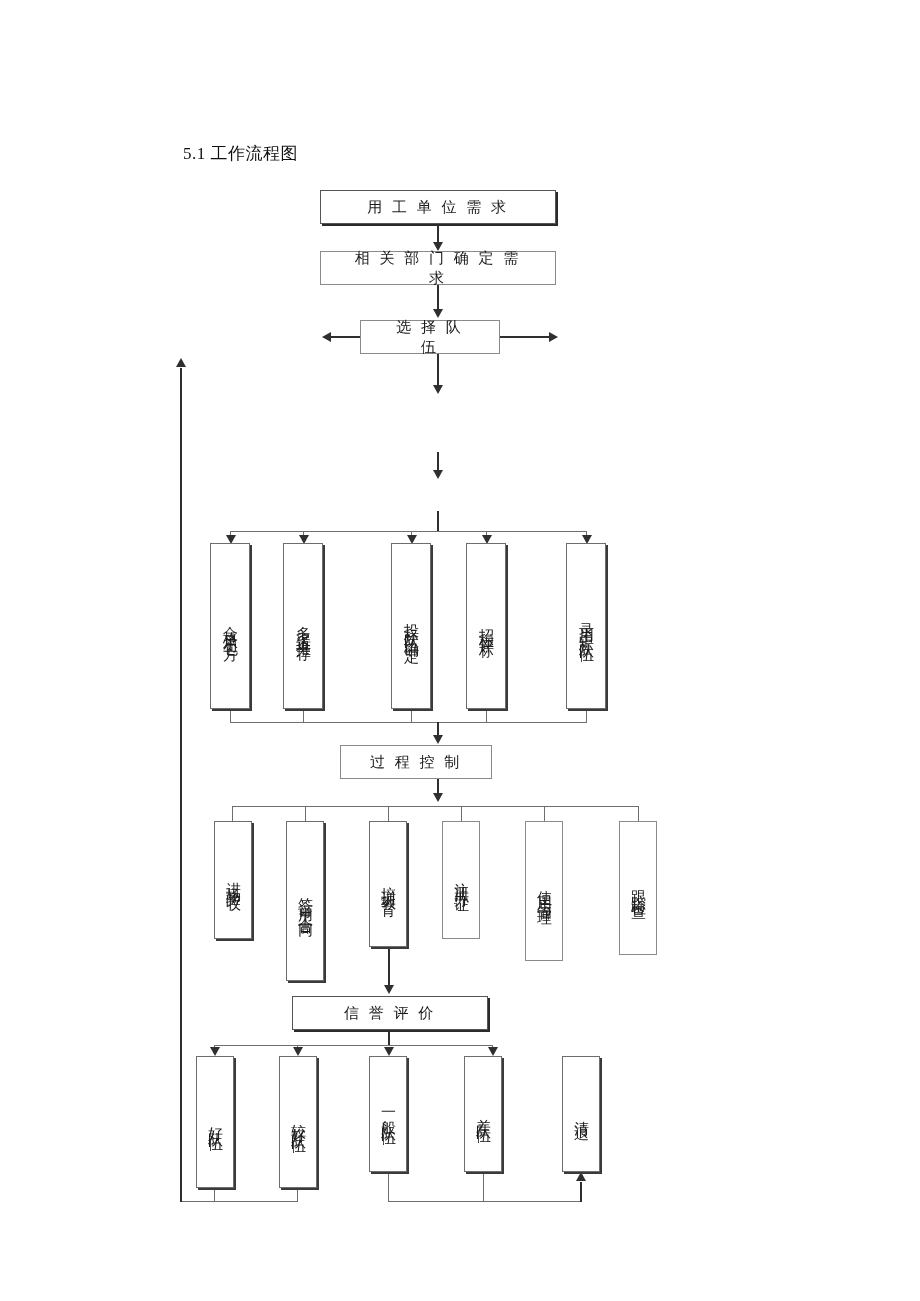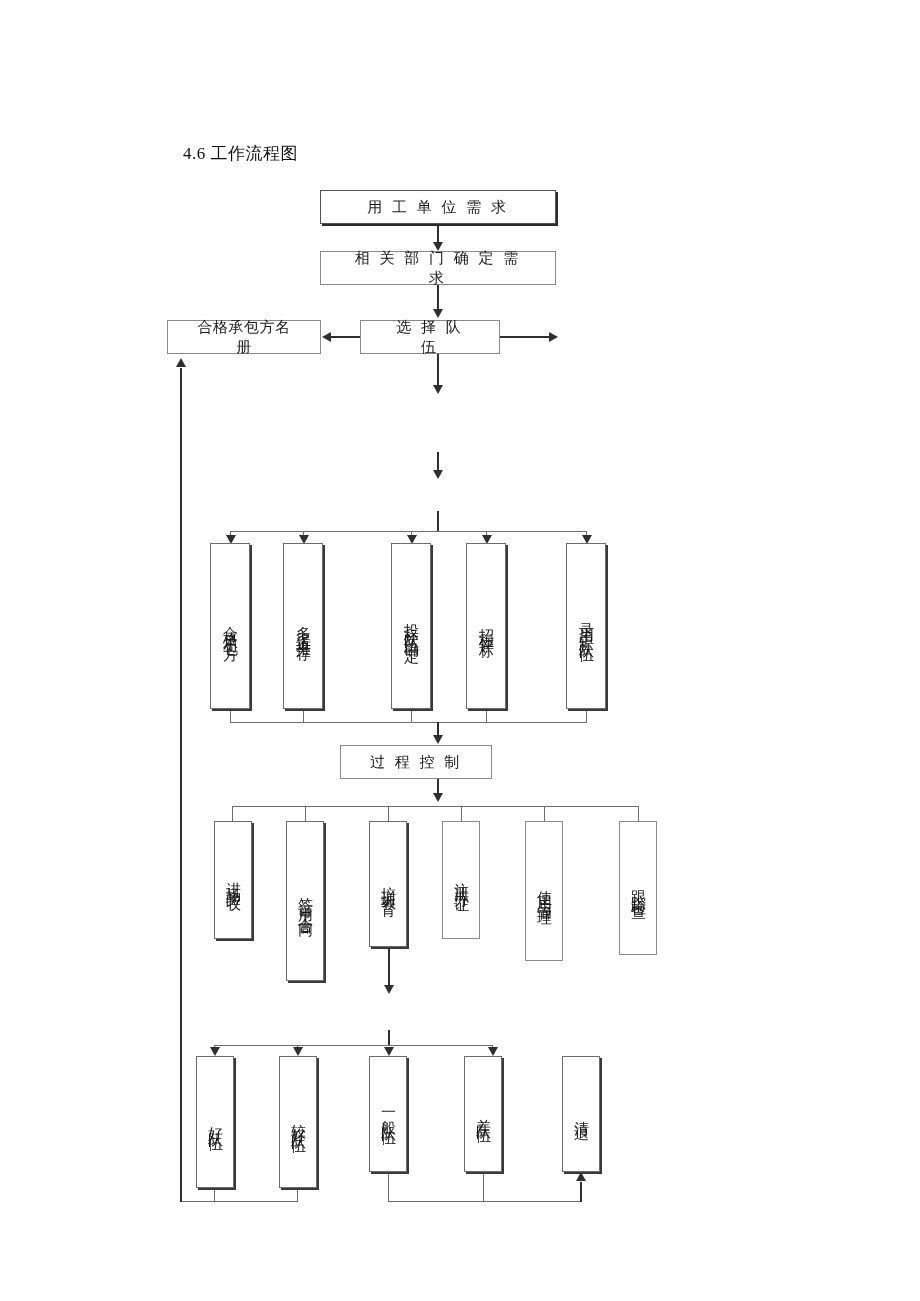--- a/index.html
+++ b/index.html
@@ -121,39 +121,36 @@
     border-top: 5px solid transparent;
     border-bottom: 5px solid transparent;
     border-left: 9px solid #2f2f2f;
   }
 </style>
 </head>
 <body>
 
 <div id="page">
 
-  <div class="section-title">4.6 工作流程图</div>
+  <div class="section-title">5.1 工作流程图</div>
 
   <div class="node h thick" style="left:320px; top:190px; width:236px; height:34px;">
     <span>用 工 单 位 需 求</span>
   </div>
 
   <div class="ln v bold" style="left:437px; top:224px; height:22px;"></div>
   <div class="arw down" style="left:433px; top:242px;"></div>
 
   <div class="node h" style="left:320px; top:251px; width:236px; height:34px;">
     <span>相 关 部 门 确 定 需 求</span>
   </div>
 
   <div class="ln v bold" style="left:437px; top:285px; height:28px;"></div>
   <div class="arw down" style="left:433px; top:309px;"></div>
 
-  <div class="node h tight" style="left:167px; top:320px; width:154px; height:34px;">
-    <span>合格承包方名册</span>
-  </div>
 
   <div class="node h" style="left:360px; top:320px; width:140px; height:34px;">
     <span>选 择 队 伍</span>
   </div>
 
 
   <div class="ln h bold" style="left:331px; top:336px; width:30px;"></div>
   <div class="arw left" style="left:322px; top:332px;"></div>
 
   <div class="ln h bold" style="left:500px; top:336px; width:49px;"></div>
@@ -236,20 +233,23 @@
   <div class="node v" style="left:525px; top:821px; width:38px; height:140px;">
     <span>使用与管理</span>
   </div>
   <div class="node v" style="left:619px; top:821px; width:38px; height:134px;">
     <span>跟踪检查</span>
   </div>
 
   <div class="ln v bold" style="left:388px; top:947px; height:42px;"></div>
   <div class="arw down" style="left:384px; top:985px;"></div>
 
+  <div class="node h thick" style="left:292px; top:996px; width:196px; height:34px;">
+    <span>信 誉 评 价</span>
+  </div>
 
   <div class="ln v bold" style="left:388px; top:1030px; height:16px;"></div>
   <div class="ln h" style="left:214px; top:1045px; width:278px;"></div>
   <div class="ln v" style="left:214px; top:1045px; height:6px;"></div>
   <div class="arw down" style="left:210px; top:1047px;"></div>
   <div class="ln v" style="left:297px; top:1045px; height:6px;"></div>
   <div class="arw down" style="left:293px; top:1047px;"></div>
   <div class="arw down" style="left:384px; top:1047px;"></div>
   <div class="ln v" style="left:492px; top:1045px; height:6px;"></div>
   <div class="arw down" style="left:488px; top:1047px;"></div>

